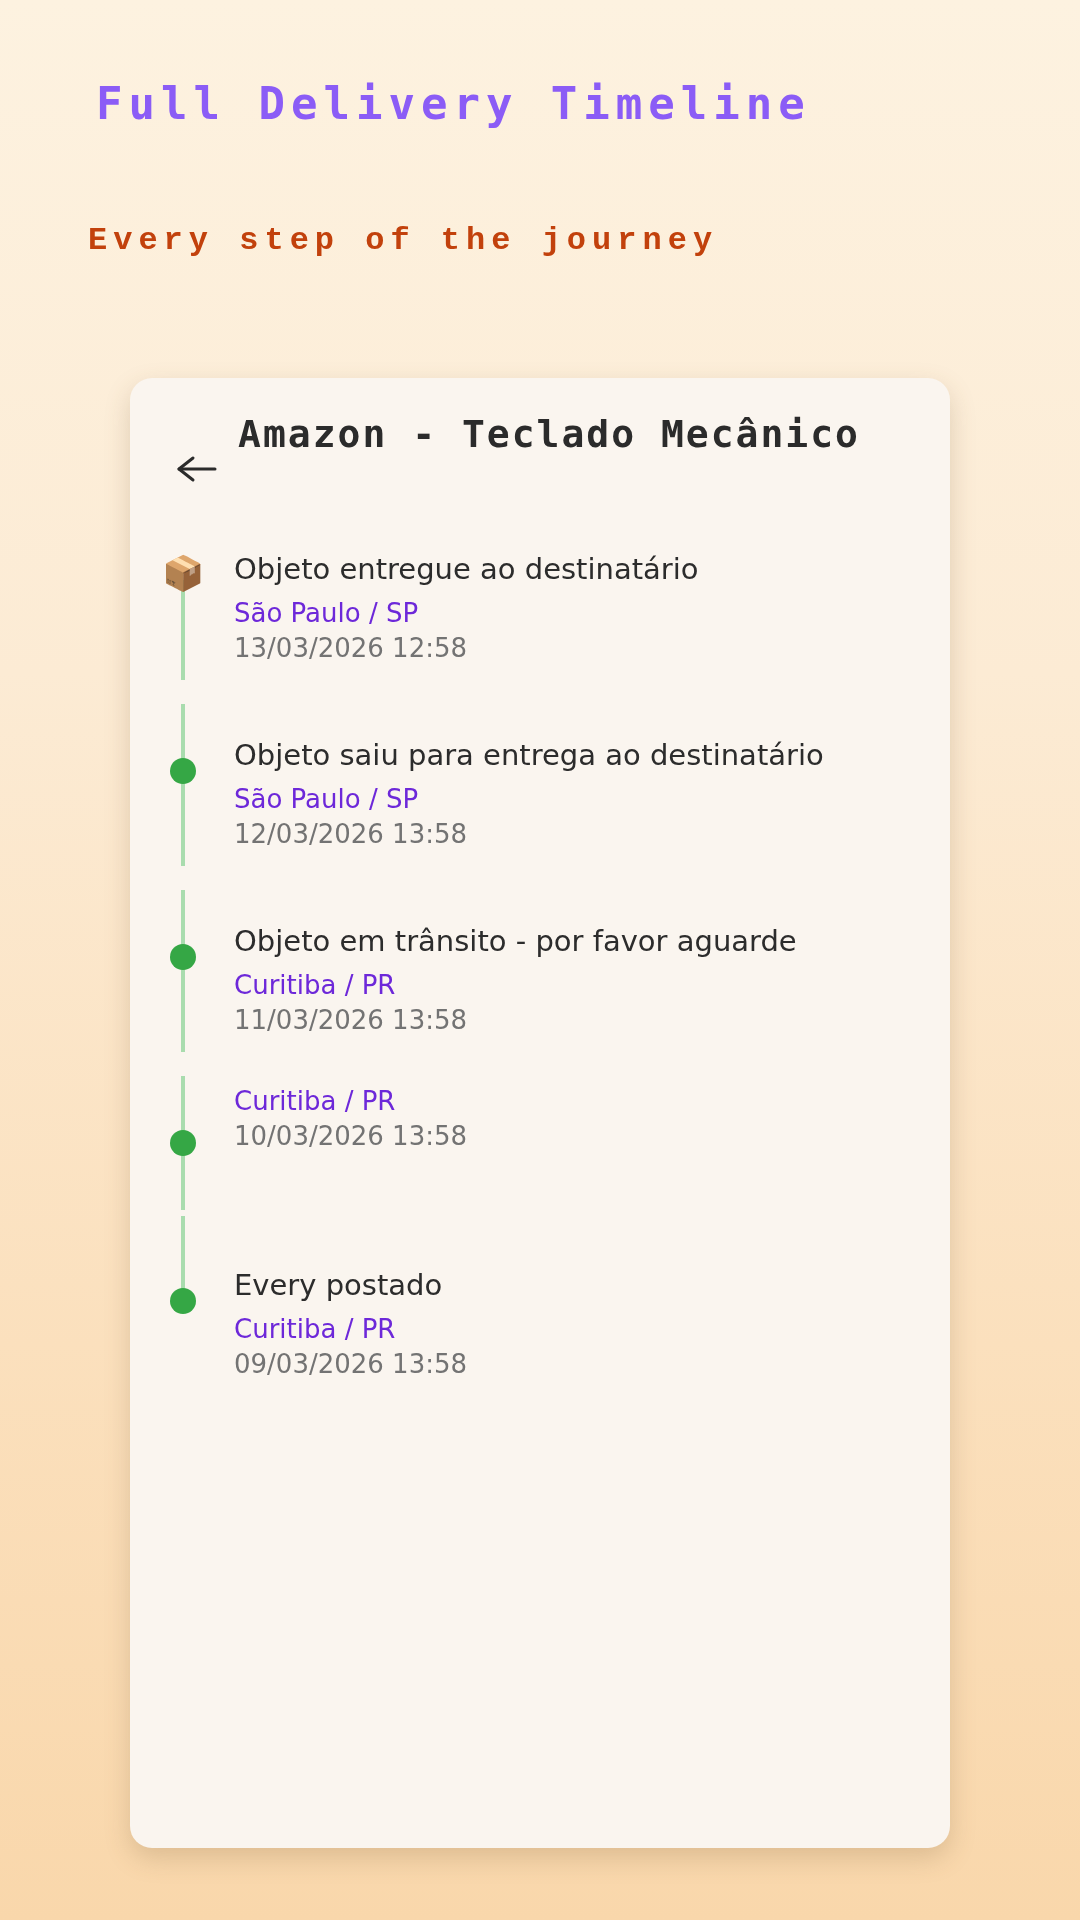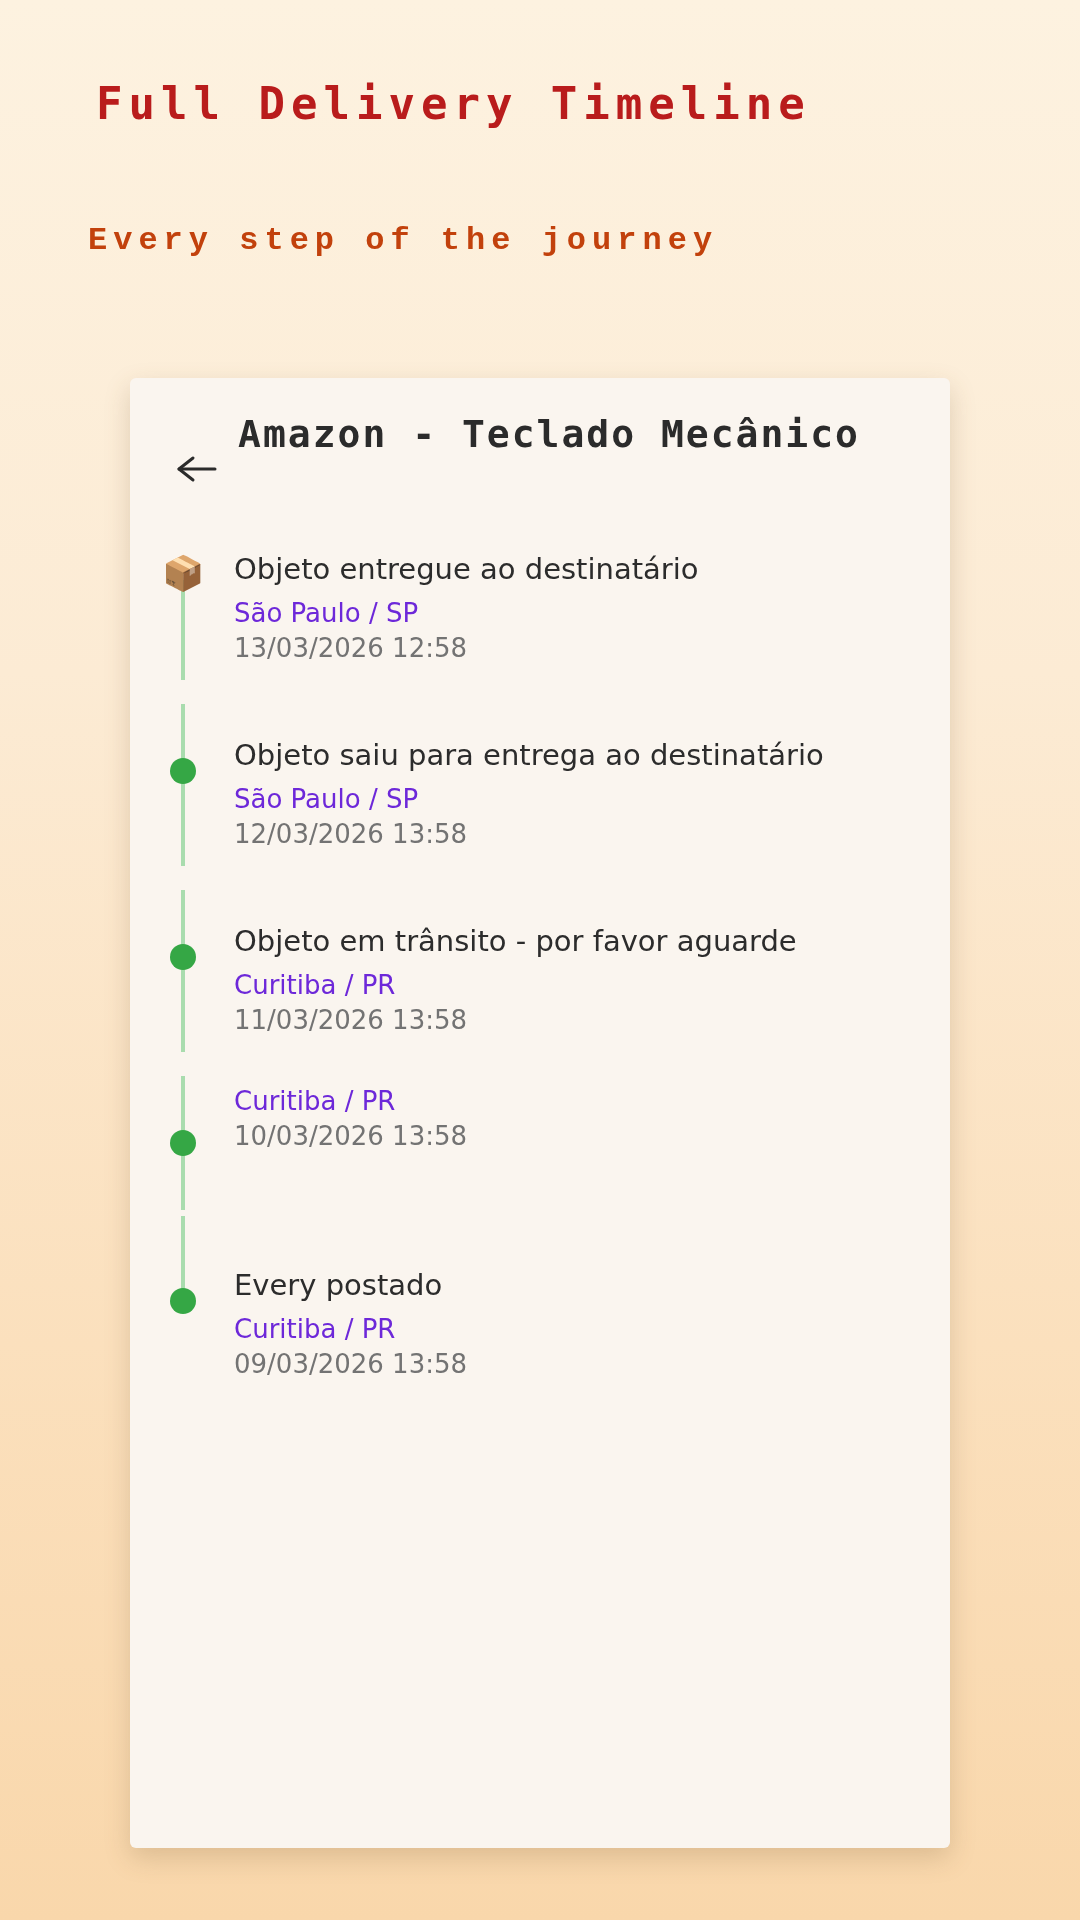--- a/index.html
+++ b/index.html
@@ -20,40 +20,40 @@
     box-sizing: border-box;
   }
   .hero-title {
     position: absolute;
     left: 96px;
     top: 78px;
     font-family: "DejaVu Sans Mono", monospace;
     font-size: 44px;
     font-weight: bold;
     letter-spacing: 6px;
-    color: #b91c1c;
+    color: #8b5cf6;
   }
   .hero-subtitle {
     position: absolute;
     left: 88px;
     top: 222px;
     font-family: Liberation Mono, monospace;
     font-size: 32px;
     font-weight: bold;
     letter-spacing: 6px;
     color: #c2410c;
   }
   .phone-card {
     position: absolute;
     left: 130px;
     top: 378px;
     width: 820px;
     height: 1470px;
     background: #faf5ef;
-    border-radius: 6px;
+    border-radius: 22px;
     box-shadow: 0 10px 26px rgba(120, 86, 46, 0.22);
     overflow: hidden;
   }
   .app-header {
     display: flex;
     align-items: flex-start;
     padding: 32px 36px 10px 36px;
   }
   .back-button {
     width: 62px;

